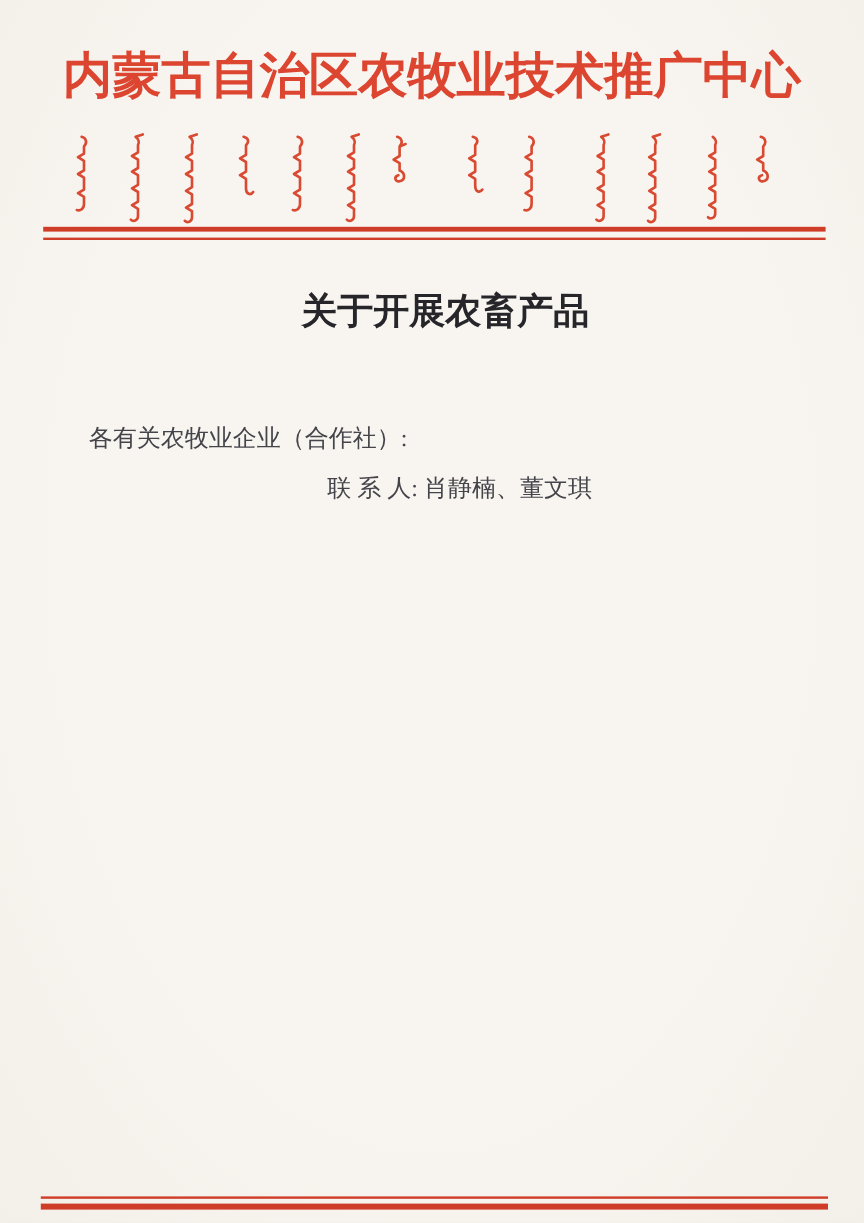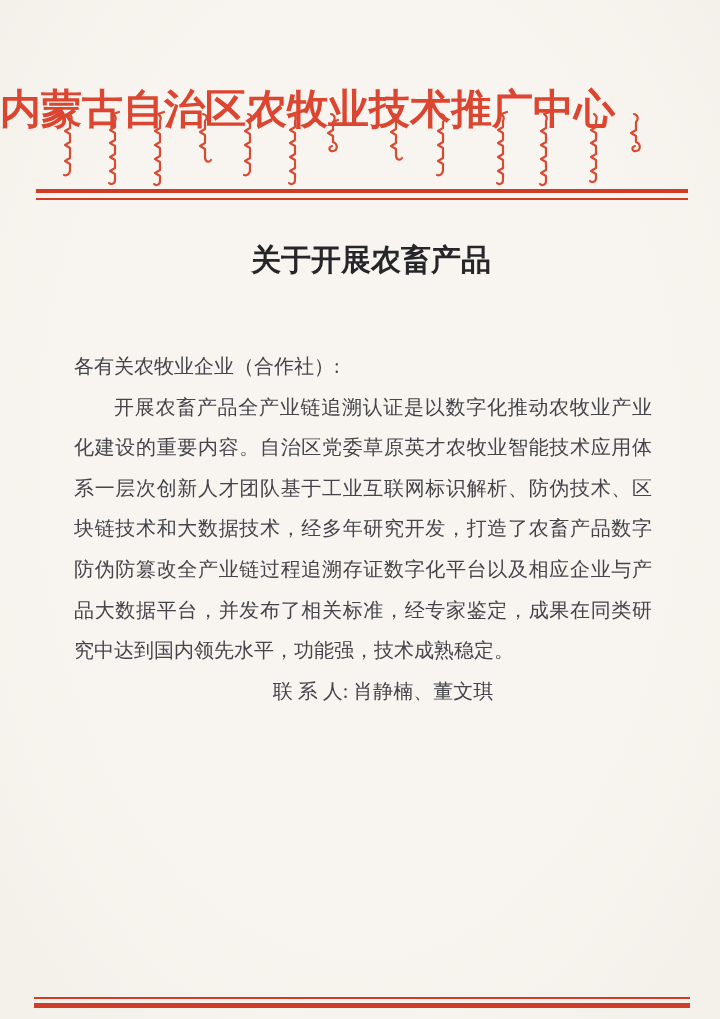--- a/index.html
+++ b/index.html
@@ -11,27 +11,26 @@
   .page {
     position: relative;
     width: 720px; height: 1019px;
     overflow: hidden;
     background: radial-gradient(ellipse at 50% 45%, #f8f5f0 60%, #f3efe9 100%);
   }
   
   .org-name {
     position: absolute;
     top: 36px; left: 0; width: 720px;
-    text-align: left;
+    text-align: center;
     font-size: 41px;
     font-weight: bold;
     letter-spacing: 0px;
     color: #dc4530;
     white-space: nowrap;
-    margin-top: 46px;
   }
   .mongolian-band {
     position: absolute;
     top: 106px; left: 58px;
     width: 604px; height: 88px;
   }
   .rule { position: absolute; left: 36px; width: 652px; }
   .rule .bar { width: 100%; background: #cf3c28; }
   .rule-top { top: 189px; }
   .rule-top .bar-thick { height: 4px; margin-bottom: 5px; }
@@ -117,21 +116,20 @@
     <div class="bar bar-thick"></div>
     <div class="bar bar-thin"></div>
   </div>
 
   <div class="doc-title">
     <div>关于开展农畜产品</div>
   </div>
 
   <div class="body-text">
     <p class="salutation">各有关农牧业企业（合作社）:</p>
-    <p class="para">开展农畜产品全产业链追溯认证是以数字化推动农牧业产业化建设的重要内容。自治区党委草原英才农牧业智能技术应用体系一层次创新人才团队基于工业互联网标识解析、防伪技术、区块链技术和大数据技术，经多年研究开发，打造了农畜产品数字防伪防篡改全产业链过程追溯存证数字化平台以及相应企业与产品大数据平台，并发布了相关标准，经专家鉴定，成果在同类研究中达到国内领先水平，功能强，技术成熟稳定。</p>
     <p class="contact">联 系 人:  肖静楠、董文琪</p>
   </div>
 
   <div class="rule rule-bottom">
     <div class="bar bar-thin"></div>
     <div class="bar bar-thick"></div>
   </div>
 
 </div>
 

